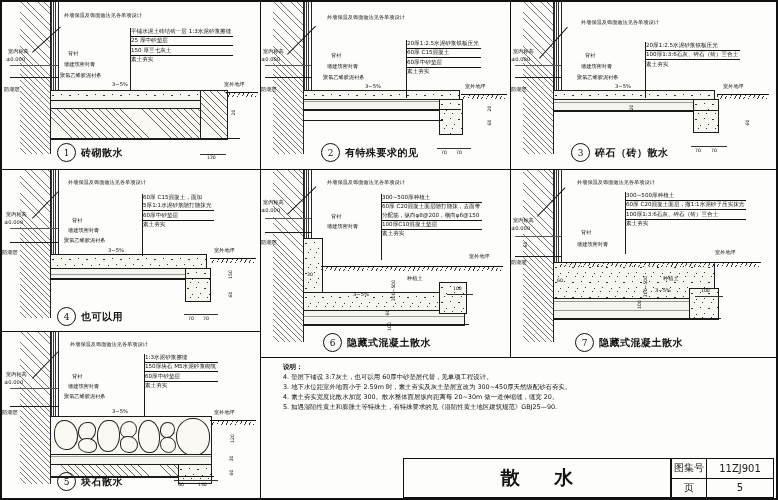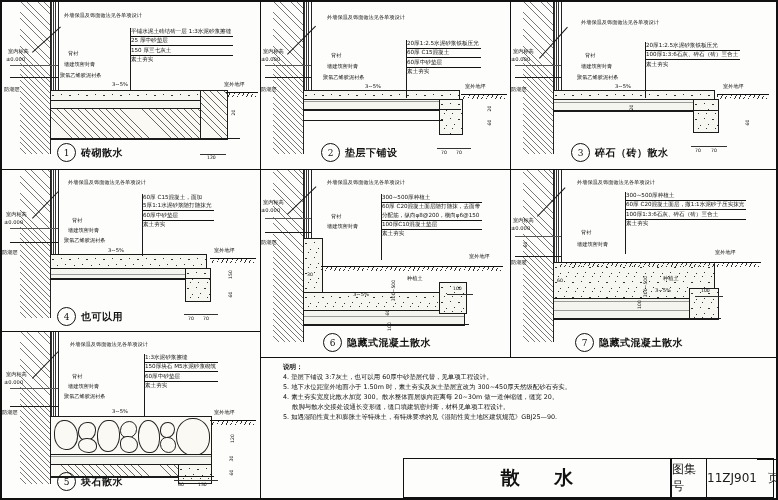--- a/index.html
+++ b/index.html
@@ -71,21 +71,21 @@
   #notes .nhead{font-weight:bold;margin-bottom:1px;font-size:6.6px;}
   #notes .nrow{white-space:nowrap;}
   #notes .nsub{white-space:nowrap;padding-left:9px;}
 
   
   #titleblock{position:absolute;border:1.6px solid #111;box-sizing:border-box;
               display:flex;align-items:center;justify-content:center;}
   #titleblock .ttl{font-size:19px;font-weight:bold;letter-spacing:14px;
                    text-indent:14px;color:#111;}
   #tbmeta{position:absolute;border:1.6px solid #111;box-sizing:border-box;
-          display:flex;flex-direction:row;font-size:12px;}
+          display:flex;flex-direction:column;font-size:10px;}
   #tbmeta .r{display:flex;flex:1;}
   #tbmeta .r + .r{border-top:1.2px solid #111;}
   #tbmeta .k{width:34px;border-right:1.2px solid #111;display:flex;
              align-items:center;justify-content:center;}
   #tbmeta .v{flex:1;display:flex;align-items:center;justify-content:center;}
   .rock{position:absolute;border:1px solid #222;background:#faf9f3;}
 </style>
 </head>
 <body>
 
@@ -173,21 +173,21 @@
     <div class="vline" style="left:145px;top:38px;height:58px;"></div>
 
     <span class="dim" style="left:226px;top:104px;transform:rotate(-90deg);">20</span>
     <span class="dim" style="left:226px;top:118px;transform:rotate(-90deg);">60</span>
     <span class="dim" style="left:180px;top:148px;">70</span>
     <span class="dim" style="left:195px;top:148px;">70</span>
     <div class="dimline" style="left:176px;top:146px;width:34px;height:1px;"></div>
 
     <div class="capwrap" style="left:60px;top:141px;">
       <div class="circnum">2</div>
-      <div class="capttl">垫层下铺设</div>
+      <div class="capttl">有特殊要求的见</div>
     </div>
   </div>
 
   <div class="cell bdr-b" style="left:509px;top:0;width:265px;height:168px;">
     <div class="wall" style="left:12px;top:0;width:30px;height:152px;"></div>
     <div class="wallskin" style="left:42px;top:0;width:7px;height:92px;"></div>
     <div class="hline" style="left:4px;top:75px;width:46px;"></div>
     <div class="hline thin" style="left:4px;top:63px;width:46px;"></div>
 
     <div class="apron fill-conc" style="left:42px;top:88px;width:160px;height:9px;"></div>
@@ -429,23 +429,22 @@
       <div class="circnum">5</div>
       <div class="capttl">块石散水</div>
     </div>
   </div>
 
   <div class="cell" style="left:259px;top:356px;width:515px;height:142px;">
 
     <div id="notes" style="left:22px;top:4px;">
       <div class="nhead">说明：</div>
       <div class="nrow">4. 垫层下铺设 3:7灰土，也可以用 60厚中砂垫层代替，见单项工程设计。</div>
-      <div class="nrow">5. 地下水位距室外地面小于 1.50m 时，素土夯实及灰土垫层宜改为 300~450厚天然级配砂石夯实。</div>
+      <div class="nrow">3. 地下水位距室外地面小于 2.59m 时，素土夯实及灰土垫层宜改为 300~450厚天然级配砂石夯实。</div>
       <div class="nrow">4. 素土夯实宽度比散水加宽 300。散水整体面层纵向距离每 20~30m 做一道伸缩缝，缝宽 20。</div>
-      <div class="nsub">散脚与散水交接处设通长变形缝，缝口填建筑密封膏，材料见单项工程设计。</div>
       <div class="nrow">5. 如遇湿陷性黄土和膨胀土等特殊土，有特殊要求的见《湿陷性黄土地区建筑规范》GBJ25—90.</div>
     </div>
 
     <div id="titleblock" style="left:142px;top:100px;width:268px;height:40px;">
       <div class="ttl">散  水</div>
     </div>
 
     <div id="tbmeta" style="left:410px;top:100px;width:103px;height:40px;">
       <div class="r">
         <div class="k">图集号</div>

